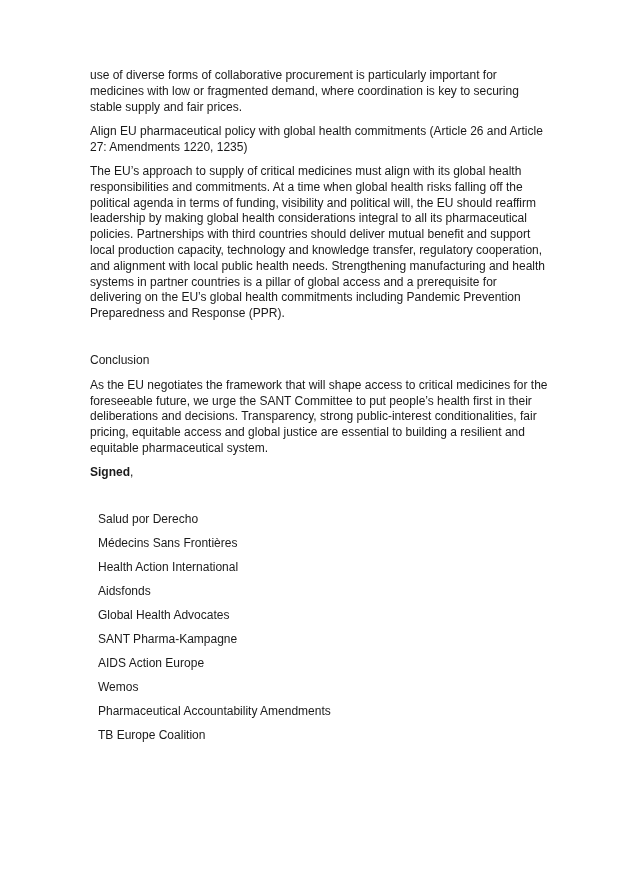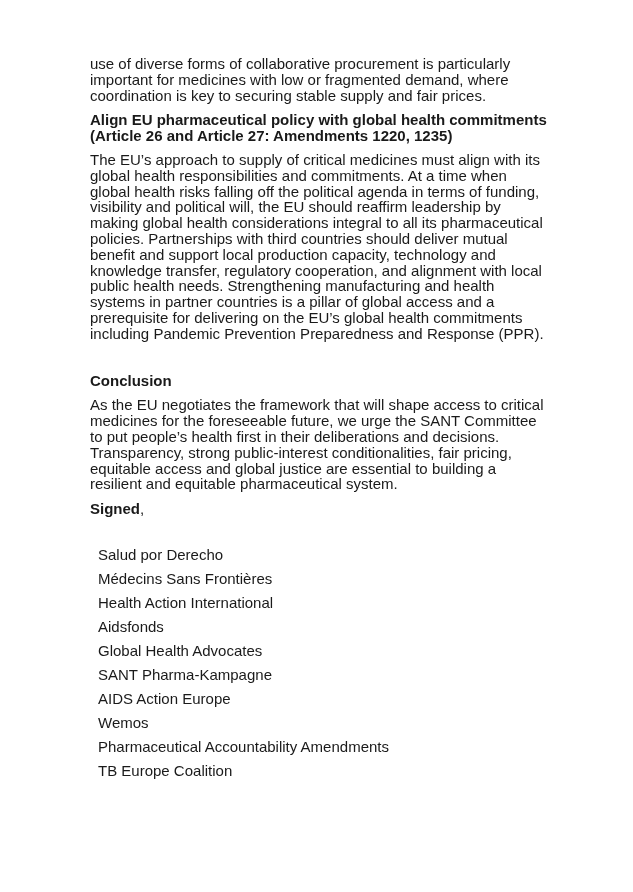--- a/index.html
+++ b/index.html
@@ -11,33 +11,33 @@
       width: 633px;
       height: 892px;
       position: relative;
       overflow: hidden;
       font-family: "Liberation Sans", "DejaVu Sans", sans-serif;
       color: #1a1a1a;
     }
     .page {
       position: absolute;
       left: 90px;
-      top: 56px;
+      top: 68px;
       width: 460px;
-      font-size: 15px;
+      font-size: 12px;
       line-height: 15.8px;
     }
     p {
       margin: 0;
     }
     .para {
       margin-bottom: 8.5px;
     }
     .heading {
-      font-weight: bold;
+      font-weight: normal;
       margin-bottom: 8.5px;
     }
     .gap {
       height: 23px;
     }
     .signed {
       margin-bottom: 31px;
     }
     .signed b {
       font-weight: bold;

